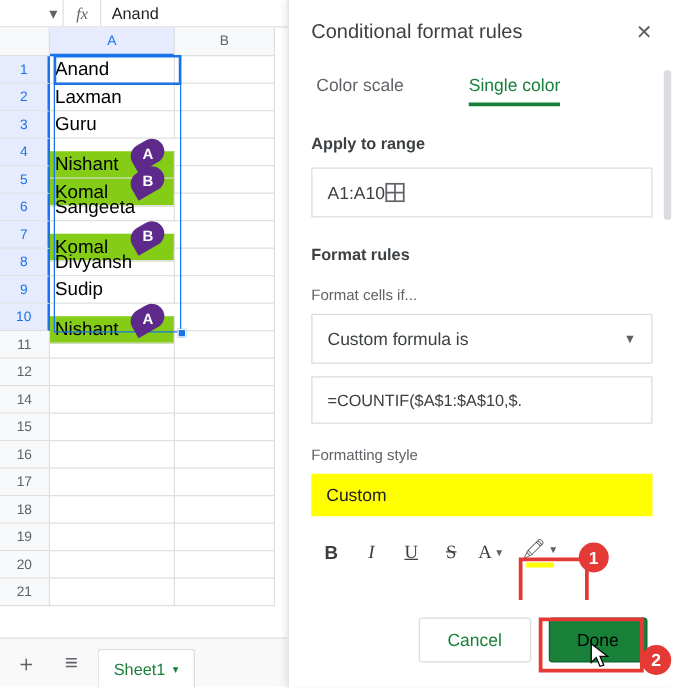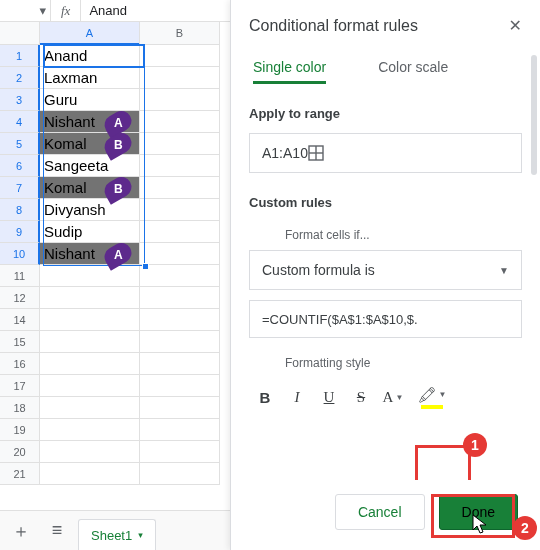--- a/index.html
+++ b/index.html
@@ -16,21 +16,21 @@
   
   .sheet-area { position:absolute; left:0; top:22px; width:220px; height:505px; }
   .colheads { display:flex; height:23px; user-select:none; }
   .corner { width:44px; border-right:1px solid #e0e0e0; border-bottom:1px solid #e0e0e0; background:#f8f9fa; }
   .colhead { flex:0 0 100px; text-align:center; font-size:11px; color:#5f6368; background:#f8f9fa; border-right:1px solid #e0e0e0; border-bottom:1px solid #e0e0e0; line-height:22px; position:relative; }
   .colhead.selected { background:#e6ecfd; color:#1a73e8; }
   .colhead.selected::after { content:""; position:absolute; left:0; right:0; bottom:-1px; height:2px; background:#1a73e8; }
 
   .grid { }
   .row { display:flex; height:22px; }
-  .row.hl .cell { background:#737373; }
+  .row.hl .cell { background:#84cc16;margin-top:10px; }
   .rowhead { width:44px; font-size:11px; color:#5f6368; background:#f8f9fa; border-right:1px solid #e0e0e0; border-bottom:1px solid #e0e0e0; display:flex; align-items:center; justify-content:center; }
   .row.sel .rowhead { background:#e6ecfd; color:#1a73e8; border-right:2px solid #1a73e8; }
   .cell { flex:0 0 100px; height:22px; border-right:1px solid #e0e0e0; border-bottom:1px solid #e0e0e0; padding:0 4px; display:flex; align-items:center; font-size:15px; color:#000; position:relative; overflow:visible; white-space:nowrap; }
   .cellB { flex:0 0 80px; border-right:1px solid #e0e0e0; border-bottom:1px solid #e0e0e0; }
 
   
   .selrect { position:absolute; left:43px; top:22px; width:102px; height:222px; border:1px solid #1a73e8; pointer-events:none; z-index:5; }
   .activecell { position:absolute; left:43px; top:22px; width:102px; height:24px; border:2px solid #1a73e8; pointer-events:none; z-index:6; }
   .selhandle { position:absolute; width:7px; height:7px; background:#1a73e8; border:1px solid #fff; right:-4px; bottom:-4px; z-index:7; }
   .handle-wrap { position:absolute; left:43px; top:22px; width:102px; height:222px; pointer-events:none; z-index:7; }
@@ -53,21 +53,21 @@
   .close-x { font-size:16px; color:#5f6368; cursor:pointer; }
 
   .panel-scroll { position:relative; flex:1; overflow:hidden; padding:0 18px; }
   .panel-scrollbar { position:absolute; right:3px; top:6px; width:6px; height:120px; background:#dadce0; border-radius:3px; }
 
   .mode-tabs { display:flex; gap:52px; padding:4px 4px 0 4px; font-size:14px; }
   .mode-tab { padding:6px 0; color:#5f6368; cursor:pointer; }
   .mode-tab.active { color:#188038; border-bottom:3px solid #188038; font-weight:500; }
 
   .sec-label { font-size:13px; font-weight:600; color:#3c4043; margin-top:22px; margin-bottom:12px; }
-  .sec-sub { font-size:12px; color:#5f6368; margin-top:18px; margin-bottom:8px;margin-left:36px; }
+  .sec-sub { font-size:12px; color:#5f6368; margin-top:18px; margin-bottom:8px; }
 
   .inputish { border:1px solid #dadce0; height:40px; display:flex; align-items:center; padding:0 12px; font-size:14px; color:#3c4043; background:#fff; justify-content:flex-start; }
   .inputish .grid-icon { width:16px; height:16px; color:#5f6368; }
   .grid-icon svg { display:block; }
 
   .selectish { border:1px solid #dadce0; height:40px; display:flex; align-items:center; padding:0 12px; font-size:14px; color:#3c4043; justify-content:space-between; margin-bottom:10px; }
   .selectish .caret { color:#5f6368; font-size:10px; }
 
   .formula-input { border:1px solid #dadce0; height:38px; display:flex; align-items:center; padding:0 12px; font-size:13px; color:#3c4043; white-space:nowrap; overflow:hidden; }
 
@@ -246,47 +246,50 @@
 
 <div class="panel">
   <div class="panel-head">
     <div class="panel-title">Conditional format rules</div>
     <div class="close-x">✕</div>
   </div>
   <div class="panel-scroll">
     <div class="panel-scrollbar"></div>
 
     <div class="mode-tabs">
+      <div class="mode-tab">Color scale</div>
       <div class="mode-tab active">Single color</div>
-      <div class="mode-tab">Color scale</div>
     </div>
 
     <div class="sec-label">Apply to range</div>
     <div class="inputish">
       <span>A1:A10</span>
       <span class="grid-icon">
         <svg width="16" height="16" viewBox="0 0 16 16" fill="none" stroke="#5f6368" stroke-width="1.4">
               <rect x="1" y="1" width="14" height="14"></rect>
               <line x1="1" y1="8" x2="15" y2="8"></line>
               <line x1="8" y1="1" x2="8" y2="15"></line>
             </svg>
       </span>
     </div>
 
-    <div class="sec-label">Custom rules</div>
+    <div class="sec-label">Format rules</div>
     <div class="sec-sub">Format cells if...</div>
     <div class="selectish">
       <span>Custom formula is</span>
       <span class="caret">▼</span>
     </div>
     <div class="formula-input">
       <span>=COUNTIF($A$1:$A$10,$.</span>
     </div>
 
     <div class="sec-sub">Formatting style</div>
+    <div class="style-preview">
+      <span>Custom</span>
+    </div>
     <div class="style-toolbar">
       <div class="tb-btn b">B</div>
       <div class="tb-btn i">I</div>
       <div class="tb-btn u">U</div>
       <div class="tb-btn s">S</div>
       <div class="tb-btn">
             <span>A</span>
             <span class="mini-caret">▼</span>
           </div>
       <div class="tb-btn fill-btn">

